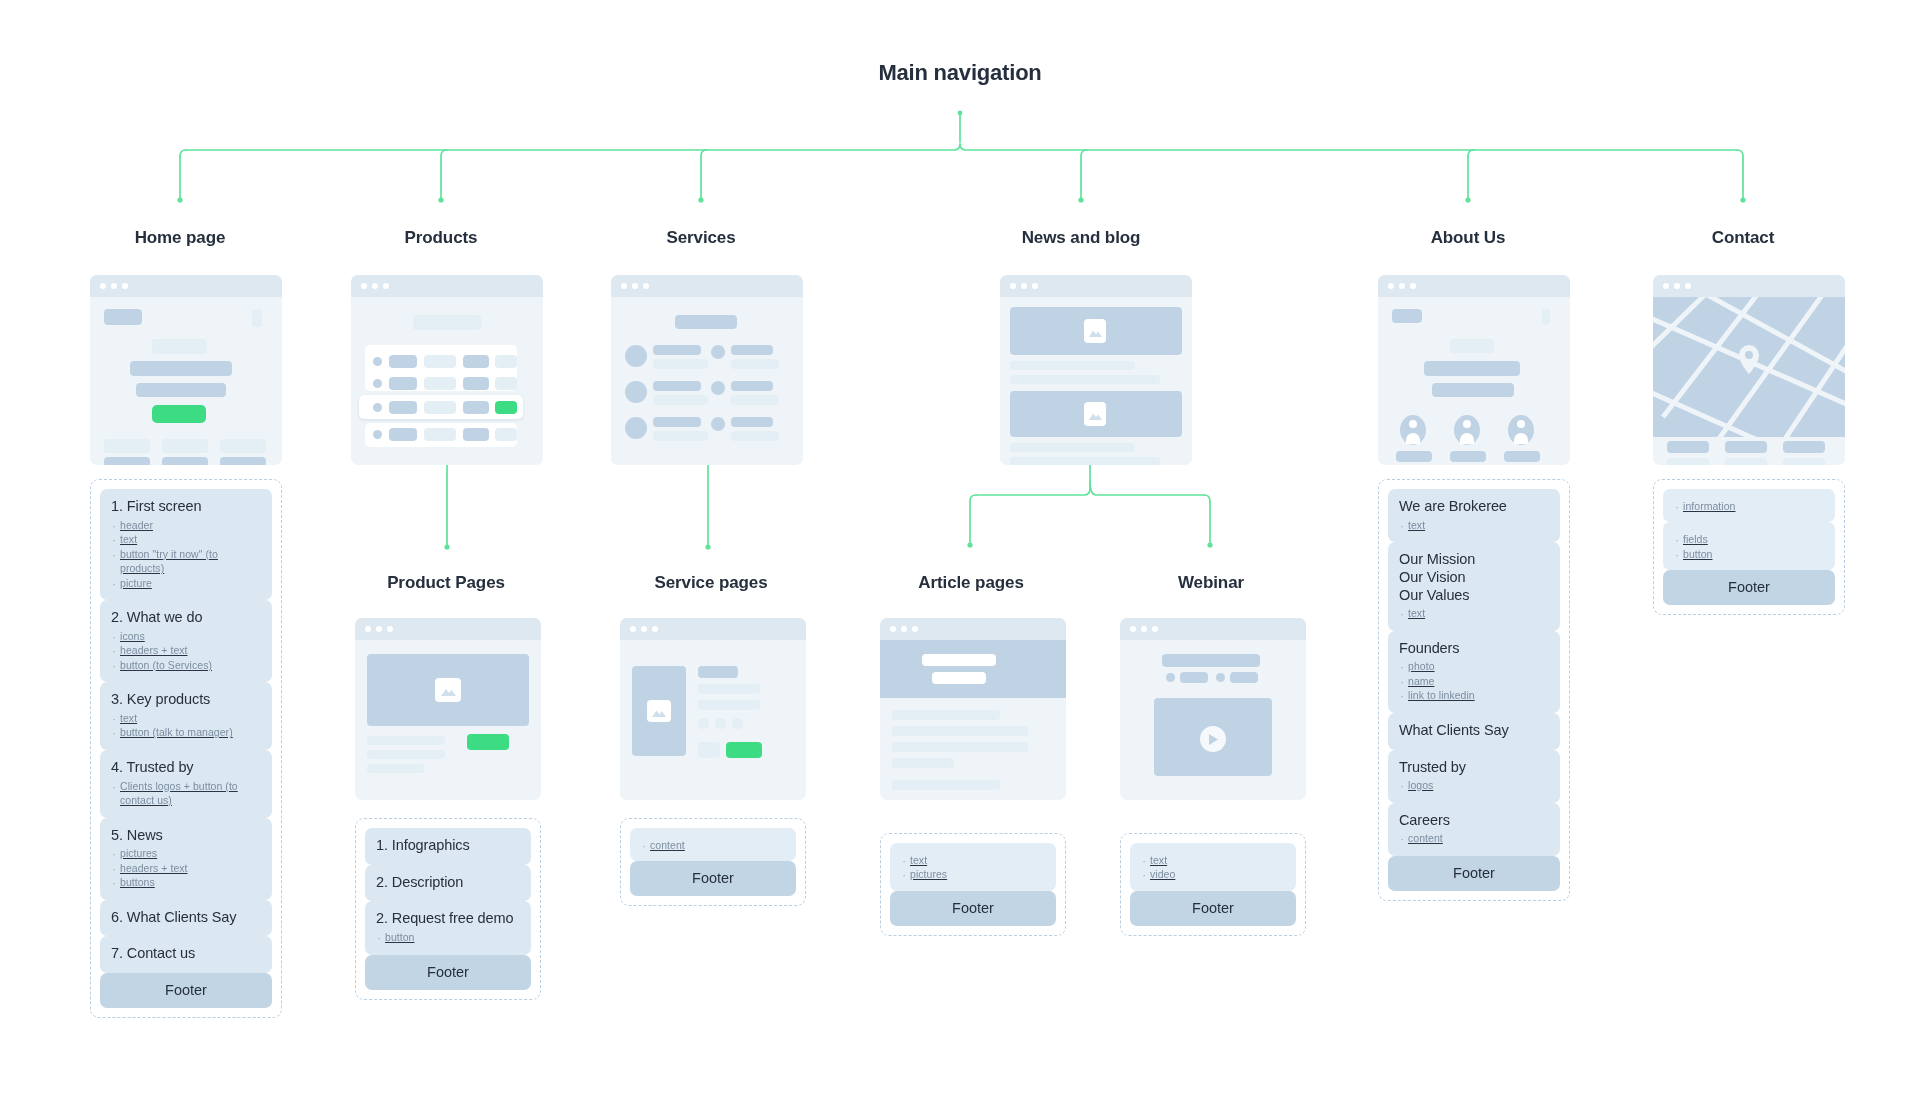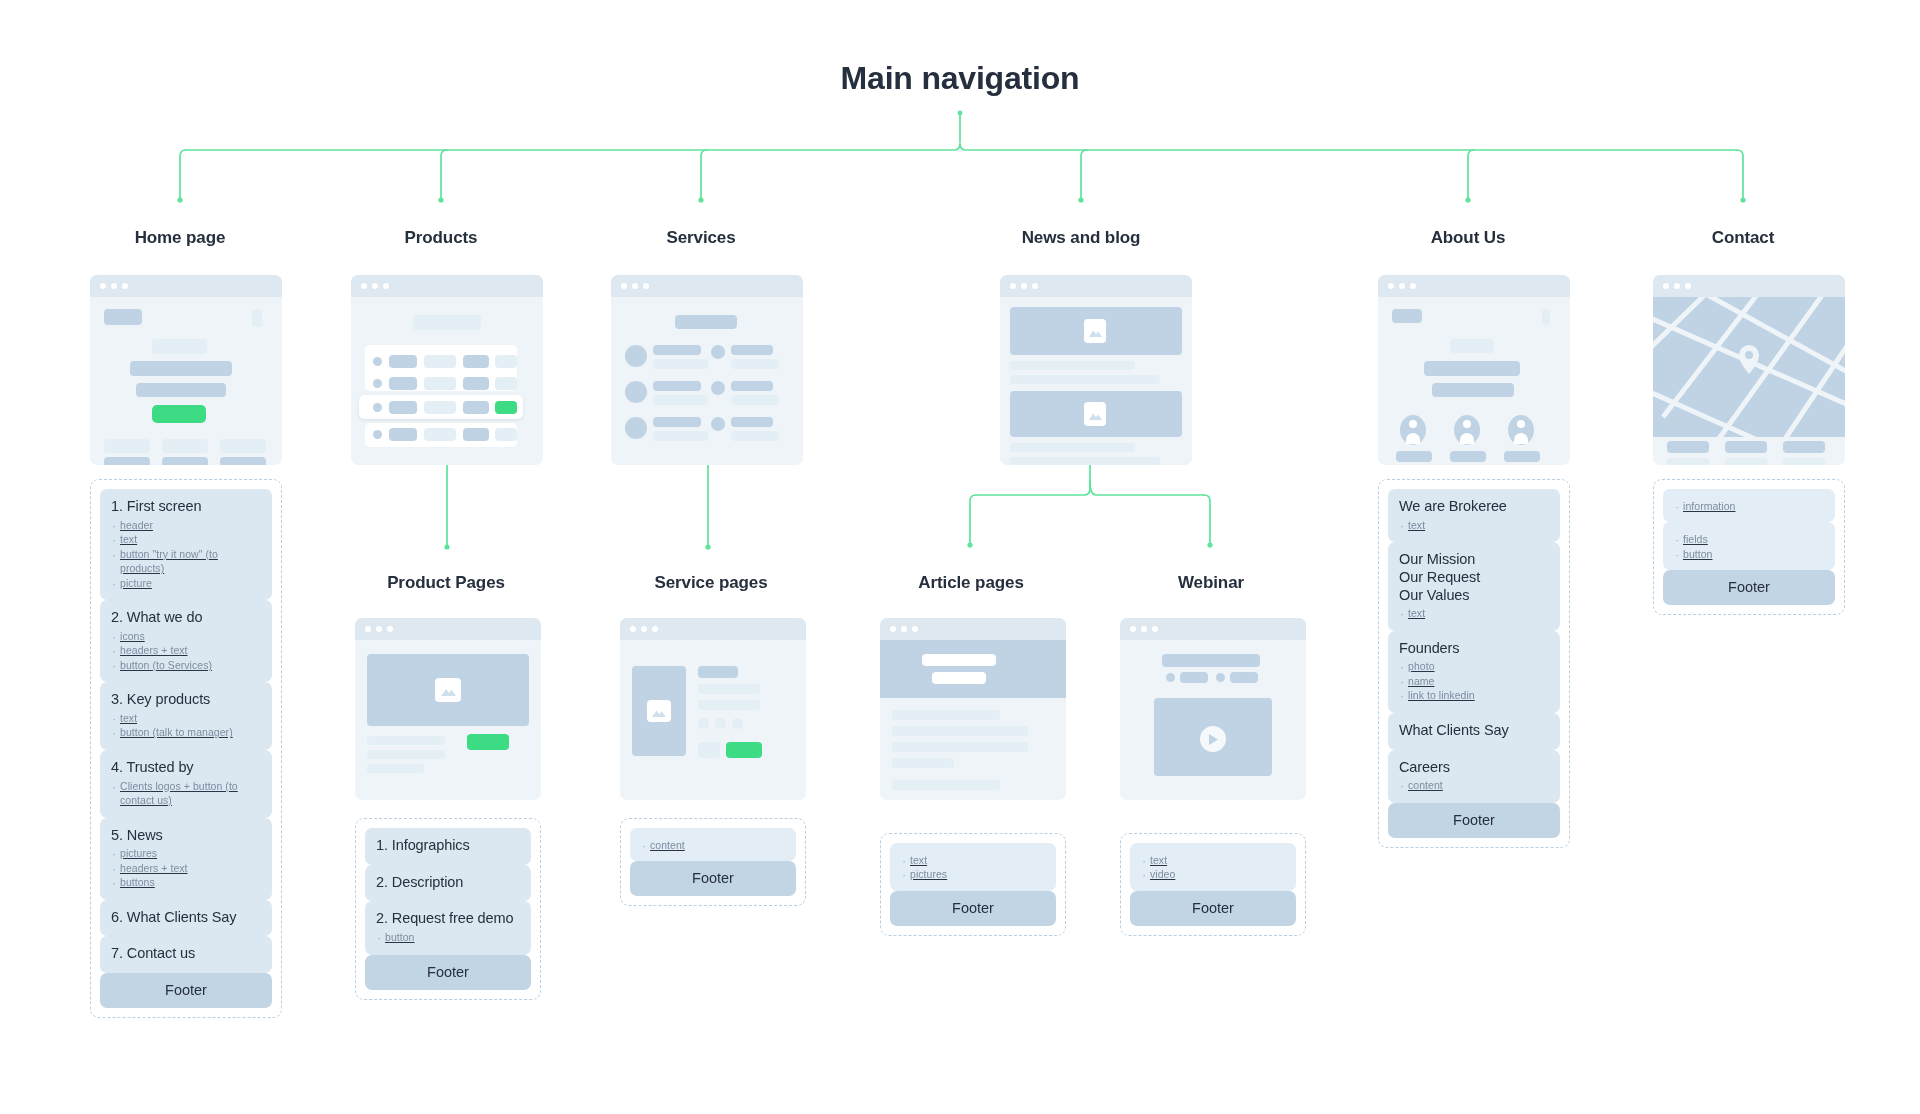--- a/index.html
+++ b/index.html
@@ -12,21 +12,21 @@
     position:relative;
   }
   #root{position:absolute;left:0;top:0;width:1920px;height:1114px;}
 
   
   svg.connectors{position:absolute;left:0;top:0;width:1920px;height:1114px;pointer-events:none;}
 
   
   .main-title{
     position:absolute;top:60px;left:0;width:1920px;text-align:center;
-    font-size:32px;font-weight:bold;letter-spacing:-.2px;color:#262f3d;
+    font-size:22px;font-weight:bold;letter-spacing:-.2px;color:#262f3d;
   }
 
   
   .col-head{
     position:absolute;text-align:center;font-size:17px;font-weight:bold;color:#262f3d;
     letter-spacing:-.1px;
   }
 
   
   .mock{position:absolute;background:#eef4f8;border-radius:7px;overflow:hidden;}
@@ -501,38 +501,44 @@
 
   <div class="group" style="left:1378px;top:479px;width:192px;">
     <div class="card">
       <h4>We are Brokeree</h4>
       <ul>
           <li>text</li>
         </ul>
     </div>
     <div class="card">
       <h4 class="multiline" style="white-space:pre-line;">Our Mission
-Our Request
+Our Vision
 Our Values</h4>
       <ul>
           <li>text</li>
         </ul>
     </div>
     <div class="card">
       <h4>Founders</h4>
       <ul>
           <li>photo</li>
           <li>name</li>
           <li>link to linkedin</li>
         </ul>
     </div>
     <div class="card">
       <h4>What Clients Say</h4>
     </div>
     <div class="card">
+      <h4>Trusted by</h4>
+      <ul>
+          <li>logos</li>
+        </ul>
+    </div>
+    <div class="card">
       <h4>Careers</h4>
       <ul>
           <li>content</li>
         </ul>
     </div>
     <div class="card footer">Footer</div>
   </div>
 
   <div class="group" style="left:1653px;top:479px;width:192px;">
     <div class="card pale onlylist">

